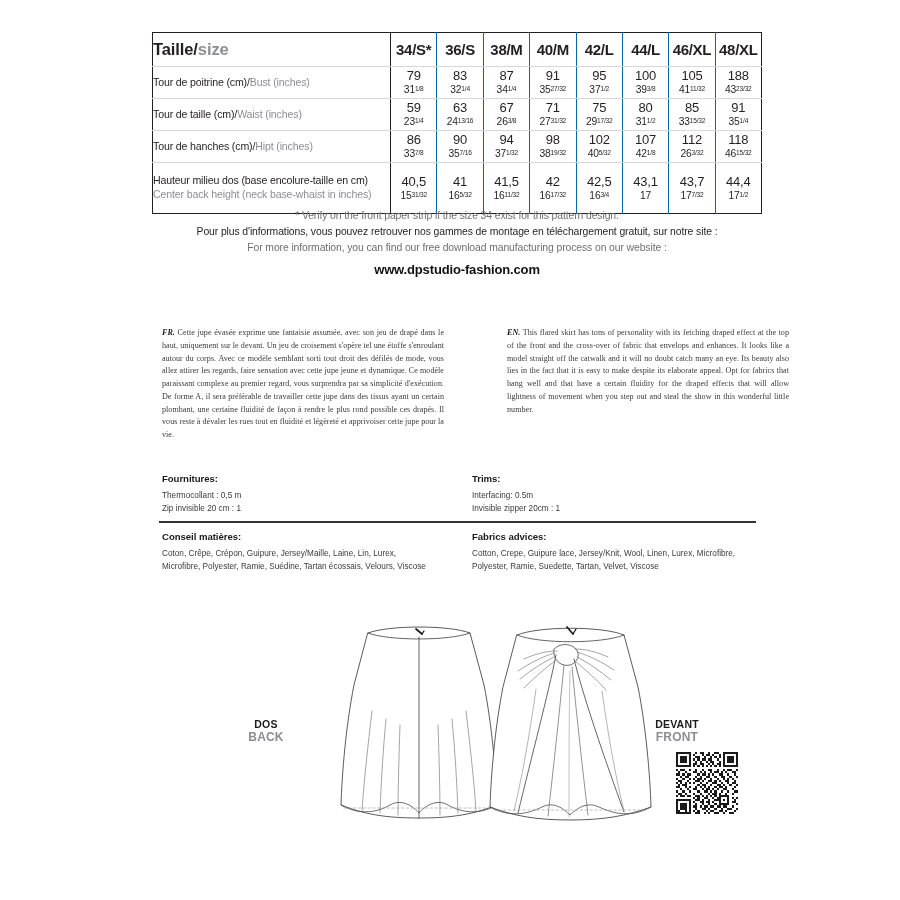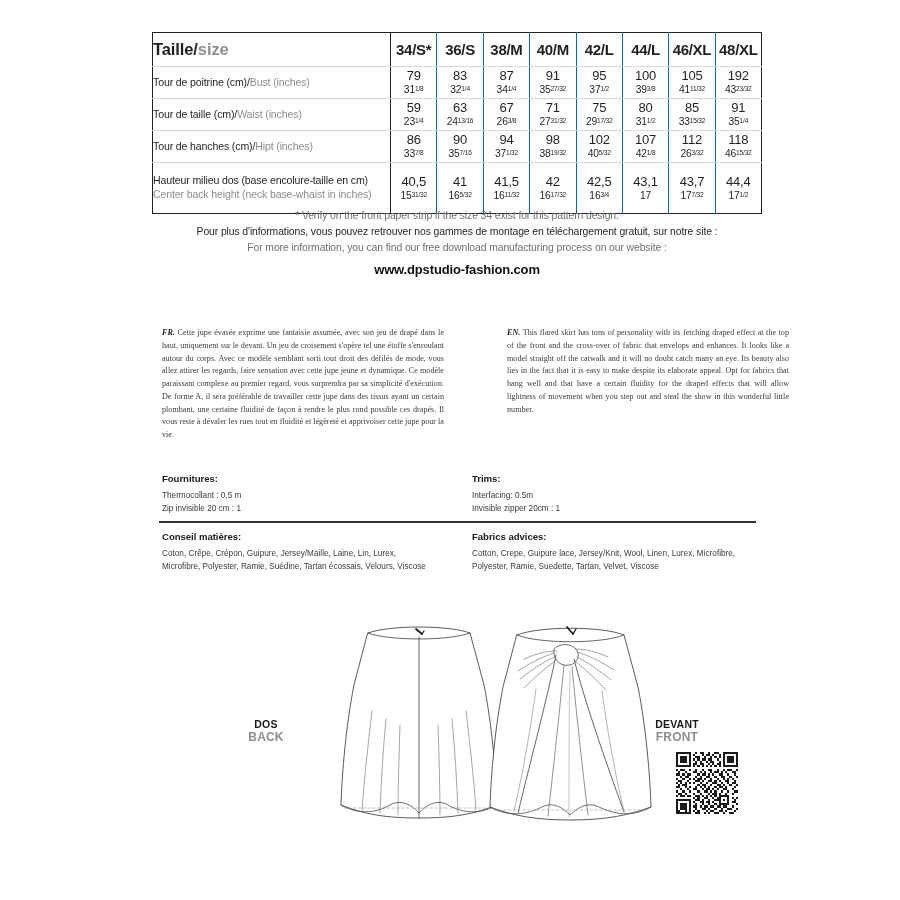--- a/index.html
+++ b/index.html
@@ -251,21 +251,21 @@
             </td>
           <td class="cell-vals">
               <span class="cm">100</span>
               <span class="inch"><span>39</span><sup>3/8</sup></span>
             </td>
           <td class="cell-vals">
               <span class="cm">105</span>
               <span class="inch"><span>41</span><sup>11/32</sup></span>
             </td>
           <td class="cell-vals">
-              <span class="cm">192</span>
+              <span class="cm">188</span>
               <span class="inch"><span>43</span><sup>23/32</sup></span>
             </td>
         </tr>
 
         <tr class="data-row">
           <td class="col-label row-label">
             <span class="fr">Tour de taille (cm)/</span><span class="en">Waist (inches)</span>
           </td>
           <td class="cell-vals">
               <span class="cm">59</span>

